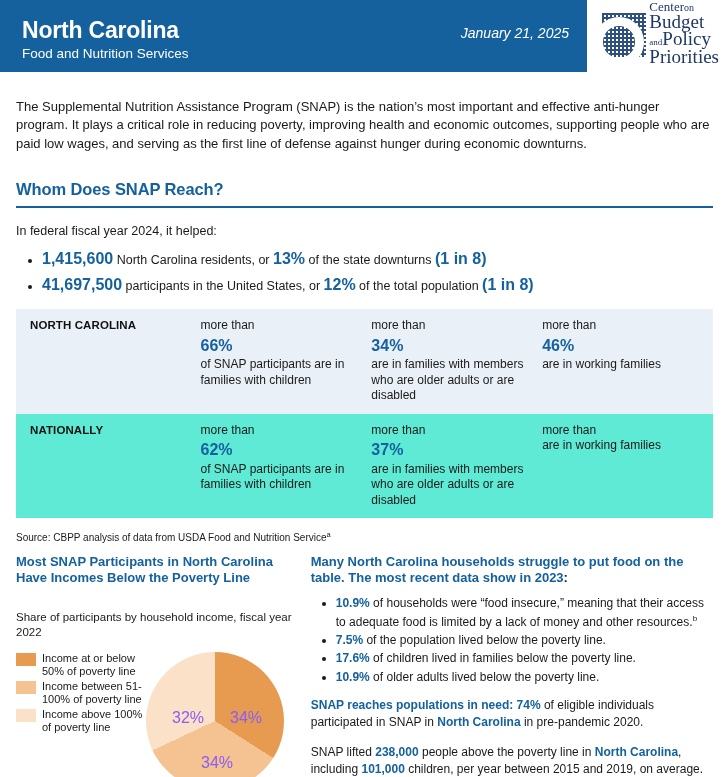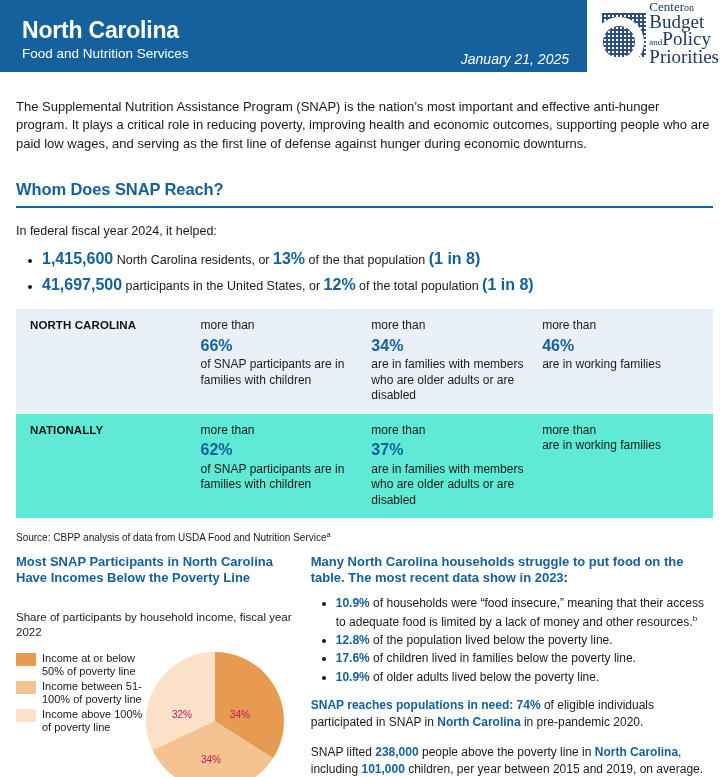--- a/index.html
+++ b/index.html
@@ -18,21 +18,21 @@
     width: 587px; height: 72px; background: #14619E;
     color: #ffffff; padding: 8px 16px 0 22px;
     position: relative; display: flex; flex-direction: column; justify-content: center;
   }
   .hdr-state {
     font-size: 23px; font-weight: bold; letter-spacing: -0.2px;
     line-height: 1.12; margin: 0;
   }
   .hdr-sub { font-size: 13.5px; font-weight: normal; line-height: 1.2; margin-top: 2px; }
   .hdr-date {
-    position: absolute; right: 18px; bottom: 5px;
+    position: absolute; right: 18px; bottom: 31px;
     font-size: 14px; font-style: italic; font-weight: normal;
   }
   .logo-wrap {
     flex: 1; height: 72px; position: relative;
     display: flex; align-items: flex-start; justify-content: flex-end;
     padding-right: 8px; padding-top: 1px;
   }
   .logo { display: flex; align-items: flex-start; color:#1F3864; }
   .logo-mark {
     width: 44px; height: 44px; margin-top: 12px; margin-right: 3px;
@@ -110,21 +110,21 @@
   .chart-sub { font-size: 11.5px; color:#1a1a1a; margin-top: 24px; line-height: 1.3; }
 
   .chart-area { display: flex; margin-top: 8px; }
   .legend { width: 128px; padding-top: 4px; }
   .legend-item { display: flex; margin-bottom: 1px; }
   .sw { width: 20px; height: 13px; flex: 0 0 20px; margin-right: 6px; margin-top: 1px; }
   .legend-txt { font-size: 11px; color:#1a1a1a; line-height: 1.22; }
 
   .pie-holder { position: relative; width: 150px; height: 150px; }
   .pie { position: absolute; left: 2px; top: 4px; width: 138px; height: 138px; border-radius: 50%; }
-  .slice-lbl { position: absolute; font-size: 10px; color:#be185d; }
+  .slice-lbl { position: absolute; font-size: 16px; color:#8b5cf6; }
   .lbl-a { left: 86px; top: 61px; }
   .lbl-b { left: 57px; top: 106px; }
   .lbl-c { left: 28px; top: 61px; }
 
   ul.r-bullets { margin: 9px 0 0 0; padding-left: 25px; list-style: disc; }
   ul.r-bullets li { font-size: 12px; color:#1a1a1a; line-height: 1.45; margin-bottom: 1px; }
   ul.r-bullets li sup { font-size: 8px; }
   .r-para { font-size: 12px; color:#1a1a1a; line-height: 1.45; margin-top: 11px; }
   .r-para2 { font-size: 12px; color:#1a1a1a; line-height: 1.45; margin-top: 12px; }
 </style>
@@ -156,21 +156,21 @@
 
     <p class="intro">The Supplemental Nutrition Assistance Program (SNAP) is the nation’s most important and effective anti-hunger program. It plays a critical role in reducing poverty, improving health and economic outcomes, supporting people who are paid low wages, and serving as the first line of defense against hunger during economic downturns.</p>
 
     <h2 class="section-title">Whom Does SNAP Reach?</h2>
     <div class="rule"></div>
 
     <p class="lead">In federal fiscal year 2024, it helped:</p>
 
     <ul class="bullets">
       <li>
-        <span class="big-num">1,415,600</span><span> North Carolina residents, or </span><span class="big-num">13%</span><span> of the that population </span><span class="big-num">(1 in 8)</span>
+        <span class="big-num">1,415,600</span><span> North Carolina residents, or </span><span class="big-num">13%</span><span> of the state downturns </span><span class="big-num">(1 in 8)</span>
       </li>
       <li>
         <span class="big-num">41,697,500</span><span> participants in the United States, or </span><span class="big-num">12%</span><span> of the total population </span><span class="big-num">(1 in 8)</span>
       </li>
     </ul>
 
     <div class="stat-table">
 
       <div class="stat-row shaded">
         <div class="stat-label">NORTH CAROLINA</div>
@@ -243,21 +243,21 @@
           </div>
         </div>
 
       </div>
 
       <div class="col-right">
         <div class="col-head"><span>Many North Carolina households struggle to put food on the table. The most recent data show in 2023</span><span style="color:#1a1a1a">:</span></div>
 
         <ul class="r-bullets">
           <li><span class="blue-b">10.9%</span><span> of households were “food insecure,” meaning that their access to adequate food is limited by a lack of money and other resources.</span><sup>b</sup></li>
-          <li><span class="blue-b">12.8%</span><span> of the population lived below the poverty line.</span></li>
+          <li><span class="blue-b">7.5%</span><span> of the population lived below the poverty line.</span></li>
           <li><span class="blue-b">17.6%</span><span> of children lived in families below the poverty line.</span></li>
           <li><span class="blue-b">10.9%</span><span> of older adults lived below the poverty line.</span></li>
         </ul>
 
         <p class="r-para"><span class="blue-b">SNAP reaches populations in need: 74%</span><span> of eligible individuals participated in SNAP in </span><span class="blue-b">North Carolina</span><span> in pre-pandemic 2020.</span></p>
 
         <p class="r-para2"><span>SNAP lifted </span><span class="blue-b">238,000</span><span> people above the poverty line in </span><span class="blue-b">North Carolina</span><span>, including </span><span class="blue-b">101,000</span><span> children, per year between 2015 and 2019, on average. (These figures adjust for households’ underreporting of</span></p>
       </div>
 
     </div>

